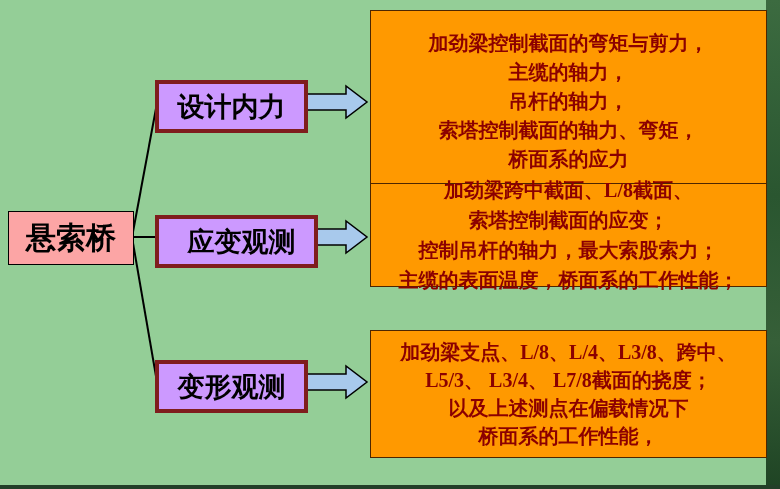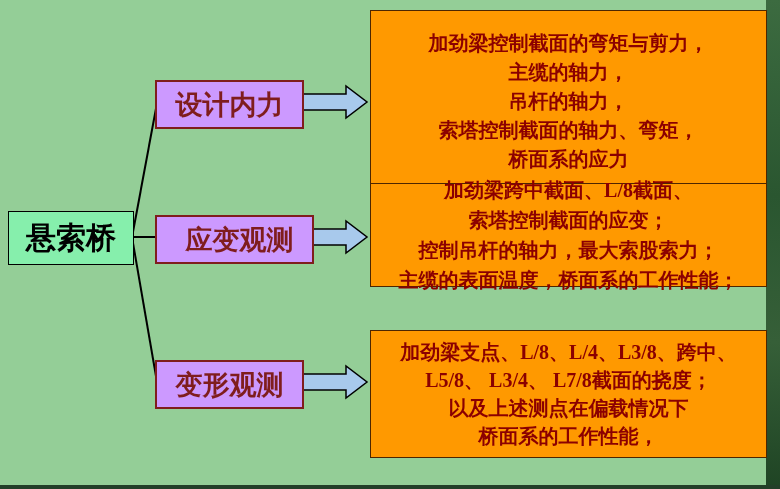--- a/index.html
+++ b/index.html
@@ -25,30 +25,30 @@
     z-index:3;
   }
   .overlay{
     position:absolute;left:0;top:0;z-index:1;
   }
   .overlay line{stroke:#000;stroke-width:2;}
   .overlay polygon{fill:#a8c9ec;stroke:#000;stroke-width:1.5;}
 
   .root-box{
     position:absolute;left:8px;top:211px;width:124px;height:52px;
-    background:#86efac;border:1px solid #000;
+    background:#fca5a5;border:1px solid #000;
     display:flex;align-items:center;justify-content:center;
     font-size:30px;font-weight:bold;color:#000;
     z-index:2;
   }
   .branch-box{
     position:absolute;left:155px;width:145px;height:45px;
-    background:#cc99ff;border:2px solid #7f1d1d;
+    background:#cc99ff;border:4px solid #7f1d1d;
     display:flex;align-items:center;justify-content:center;
-    font-size:27px;font-weight:bold;color:#7f1d1d;
+    font-size:27px;font-weight:bold;color:#000000;
     z-index:2;
   }
   .b1{top:80px;}
   .b2{top:215px;padding-left:10px;}
   .b3{top:360px;}
 
   .detail-box{
     position:absolute;left:370px;width:397px;
     background:#ff9900;border:1px solid #4d2600;
     display:flex;flex-direction:column;align-items:center;justify-content:center;
@@ -106,18 +106,18 @@
 
   <div class="detail-box d2">
     <div class="dline">加劲梁跨中截面、L/8截面、</div>
     <div class="dline">索塔控制截面的应变；</div>
     <div class="dline">控制吊杆的轴力，最大索股索力；</div>
     <div class="dline">主缆的表面温度，桥面系的工作性能；</div>
   </div>
 
   <div class="detail-box d3">
     <div class="dline">加劲梁支点、L/8、L/4、L3/8、跨中、</div>
-    <div class="dline">L5/8、 L3/4、  L7/8截面的挠度；</div>
+    <div class="dline">L5/3、 L3/4、  L7/8截面的挠度；</div>
     <div class="dline">以及上述测点在偏载情况下</div>
     <div class="dline">桥面系的工作性能，</div>
   </div>
 
 </div>
 
 </body></html>

